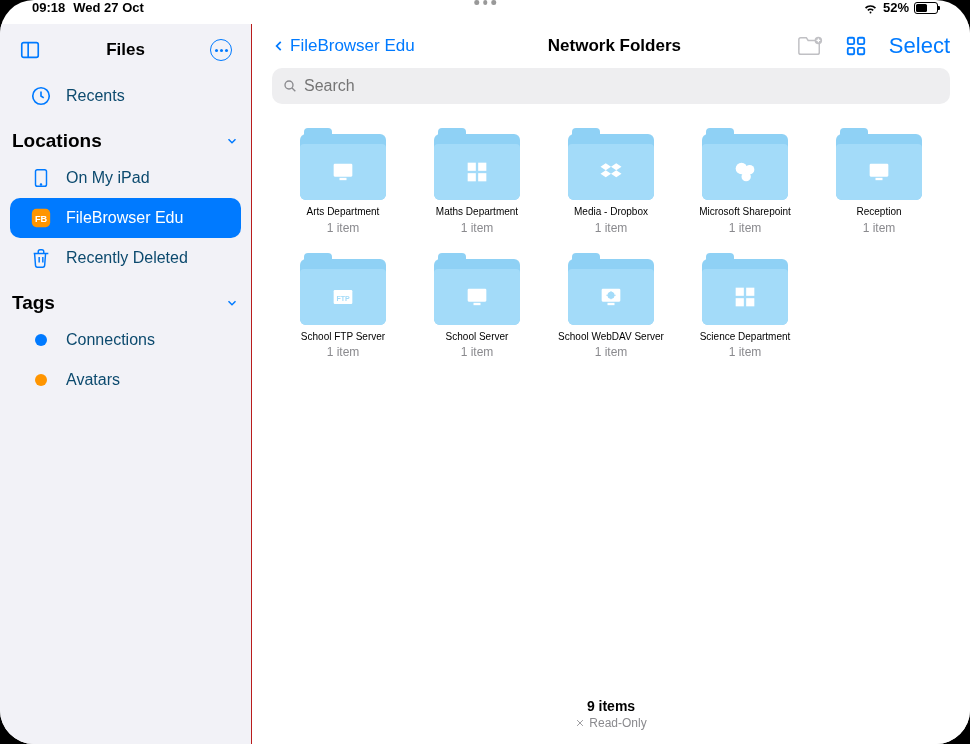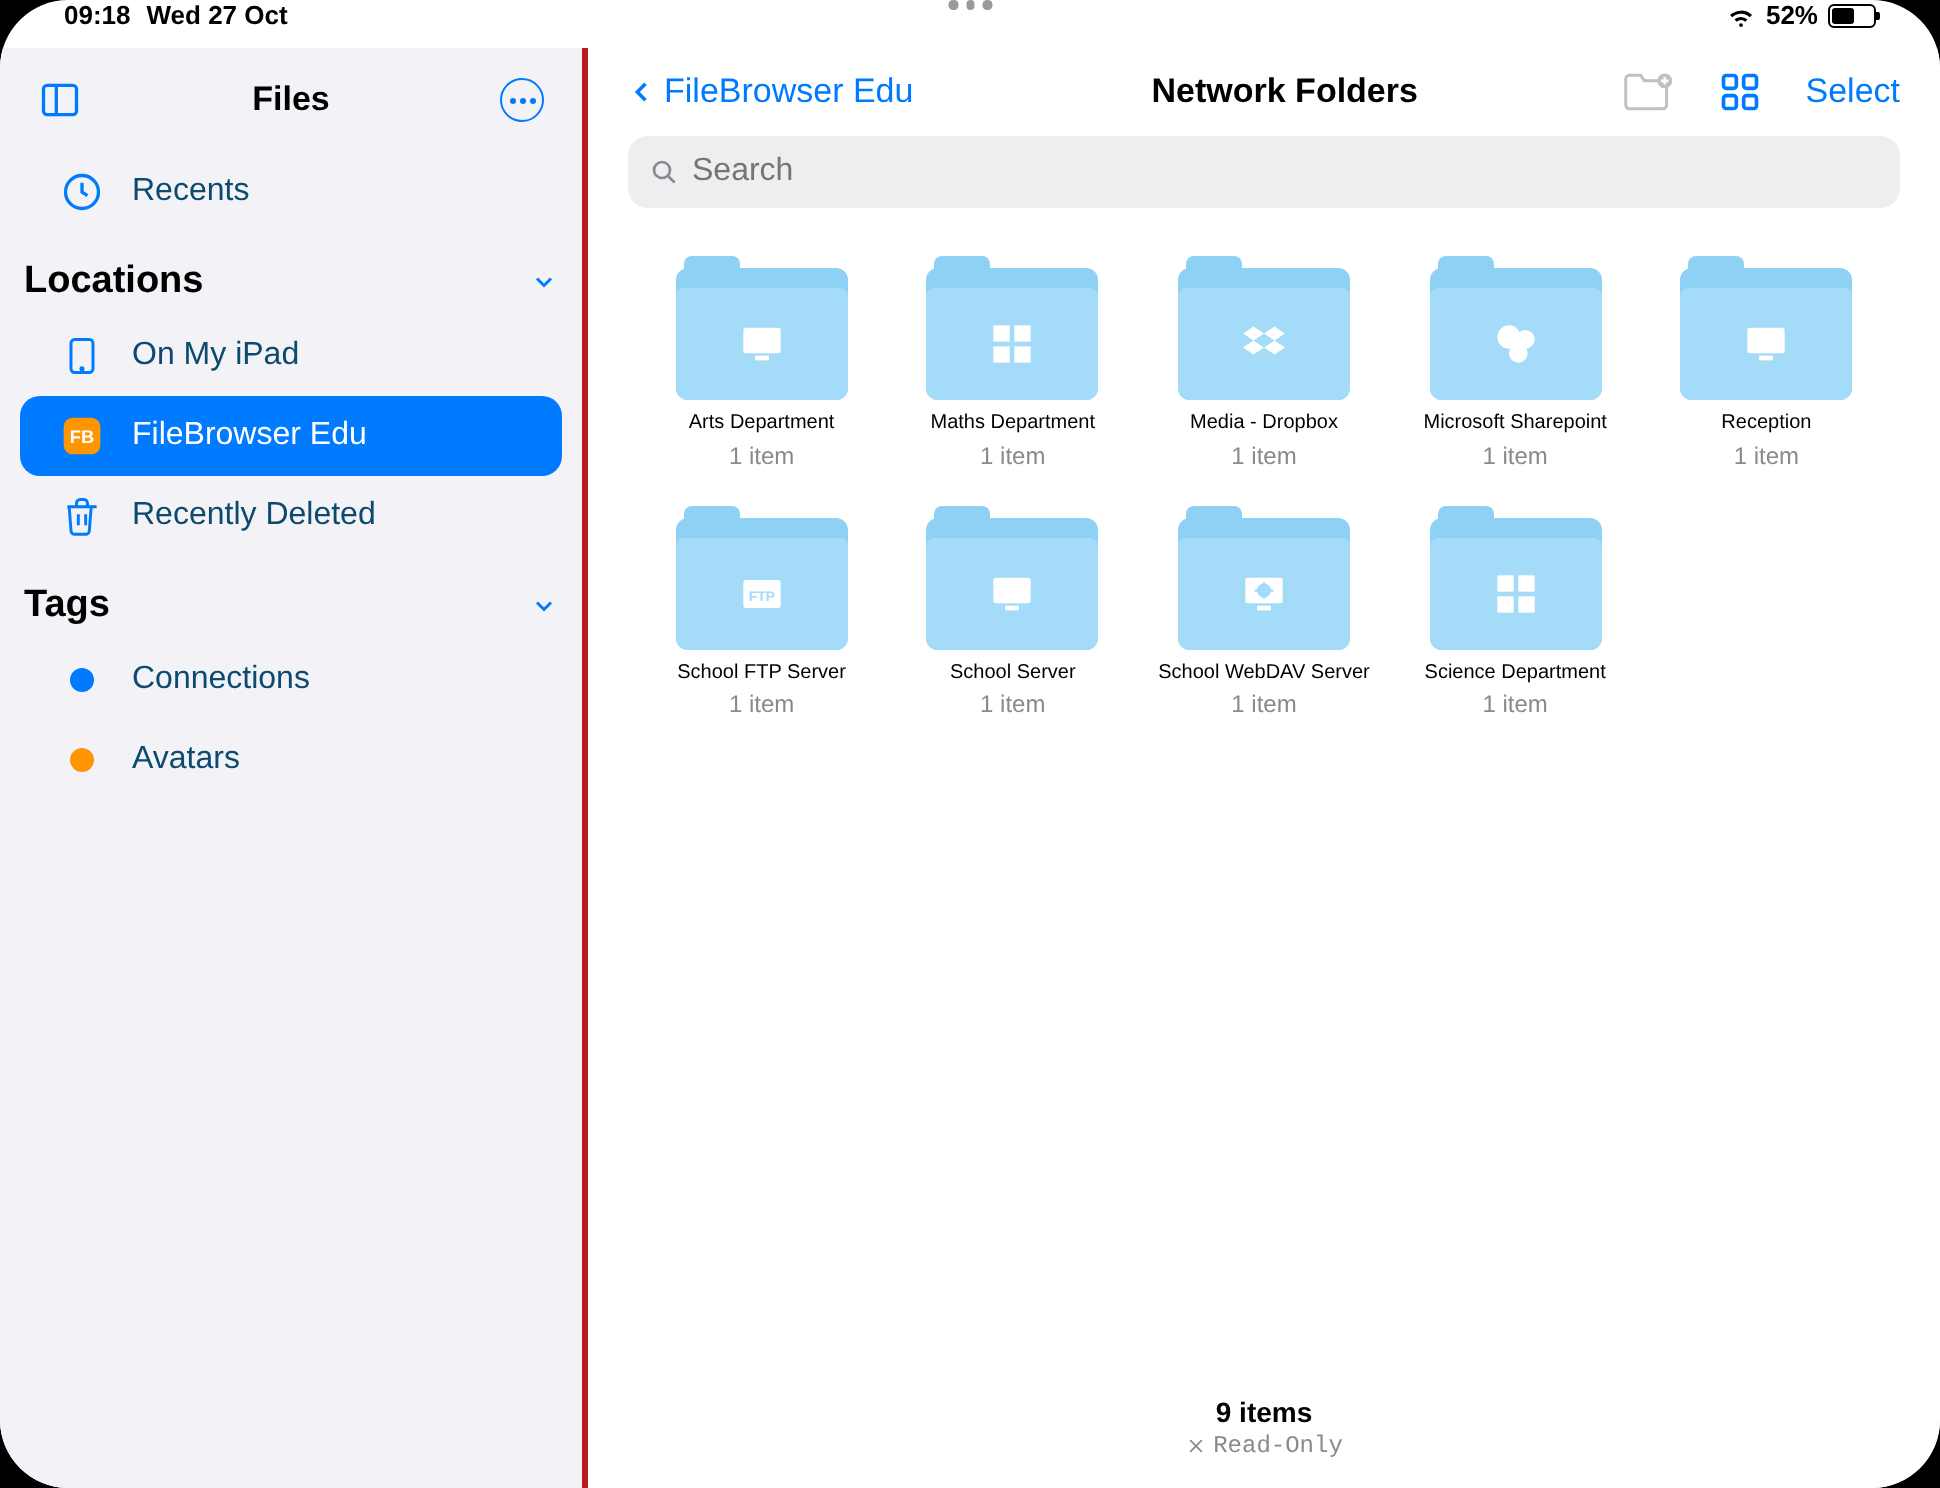--- a/index.html
+++ b/index.html
@@ -47,23 +47,23 @@
   }
   .battery-fill { height:8px; width:50%; background:#000; border-radius:1.5px; margin-left:1px;}
   .wifi-icon { width:15px; height:15px; }
 
   
   .app {
     display: flex;
     height: calc(100% - 24px);
   }
   .sidebar {
-    width: 294px;
+    width: 252px;
     background: #f2f2f7;
-    border-right: 3px solid #b91c1c;
+    border-right: 1px solid #b91c1c;
     padding: 8px 0;
     display:flex; flex-direction:column;
   }
   .sidebar-header {
     display:flex; align-items: center; justify-content: space-between;
     padding: 6px 18px 14px;
   }
   .sidebar-header-title {
     font-size: 17px; font-weight: 600; text-align:center; flex:1;
   }
@@ -106,21 +106,21 @@
   }
   .toolbar {
     display:flex; align-items:center; padding:8px 20px; height:44px;
     gap:10px;
   }
   .back-btn { display:flex; align-items:center; gap:4px; color:#007aff; font-size:17px; cursor:pointer; min-width:160px;}
   .toolbar-title { flex:1; text-align:center; font-size:17px; font-weight:600; color:#000;}
   .toolbar-right { display:flex; align-items:center; gap:22px;}
   .new-folder { color:#bbb; width:26px; height:22px; }
   .view-grid { color:#007aff; width:22px;height:22px; cursor:pointer;}
-  .select-btn { color:#007aff; font-size:17px; cursor:pointer;}
+  .select-btn { color:#007aff; font-size:22px; cursor:pointer;}
 
   .search-bar {
     margin: 0 20px 10px;
     background:#eeeef0; border-radius:10px; height:36px;
     display:flex; align-items:center; gap:6px; padding:0 10px;
   }
   .search-bar input {
     border:none; background:transparent; font-size:16px; outline:none;
     flex:1; color:#000;
   }
@@ -156,21 +156,21 @@
     display:flex; align-items:center; justify-content:center; color:#fff;
   }
   .folder-front svg { width:28px; height:28px; fill:#fff; }
   .folder-name { font-size:10px; color:#000; text-align:center; max-width:130px; line-height:1.25;}
   .folder-sub { font-size:12px; color:#8a8a8e; margin-top:2px;}
 
   .footer {
     text-align:center; padding:8px 0 14px; font-size:14px;
   }
   .footer-count { font-weight:600; color:#000; }
-  .footer-ro { font-size:12px; color:#8a8a8e; display:flex; align-items:center; justify-content:center; gap:4px; margin-top:2px;font-family:Liberation Mono, monospace;}
+  .footer-ro { font-size:12px; color:#8a8a8e; display:flex; align-items:center; justify-content:center; gap:4px; margin-top:2px;}
 </style>
 </head>
 <body>
 
 <div class="device">
 
   <div class="status-bar">
     <div class="status-left">
       <span>09:18</span>
       <span>Wed 27 Oct</span>

